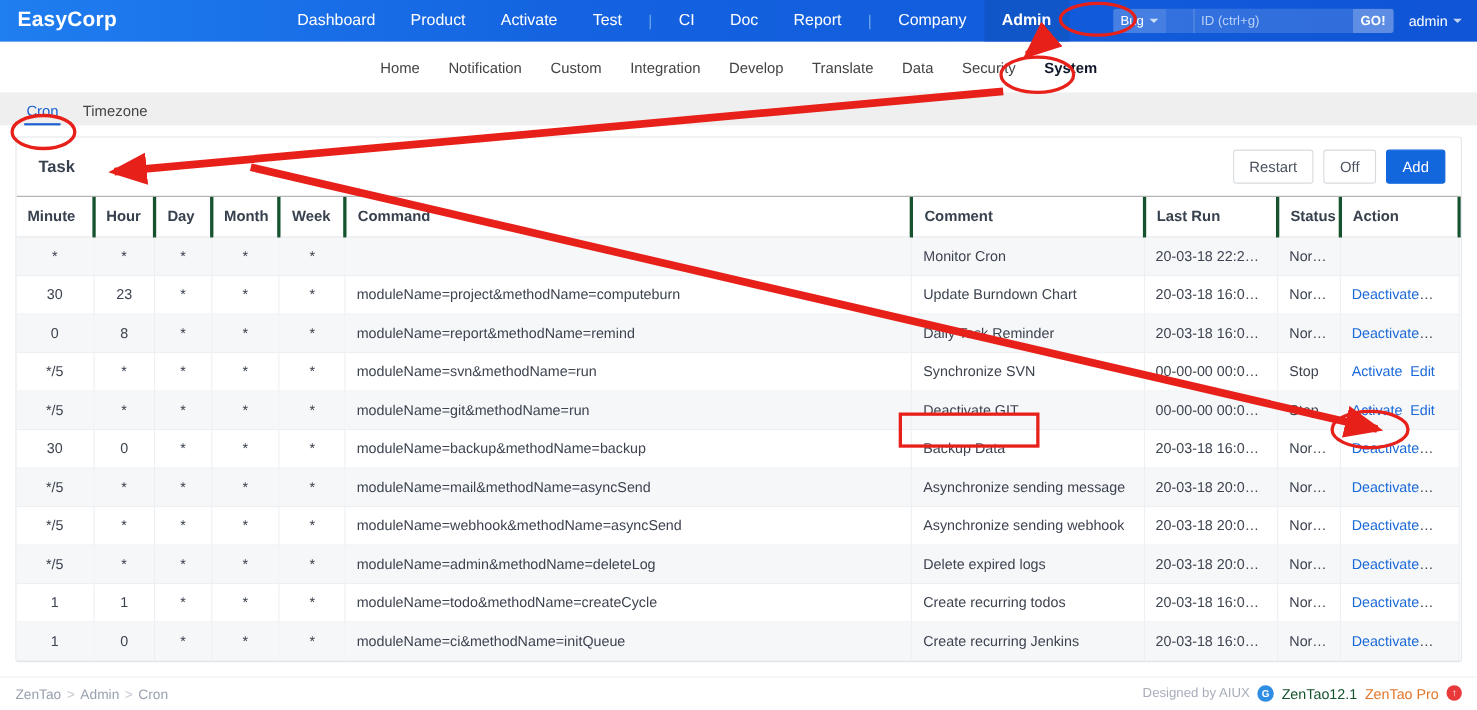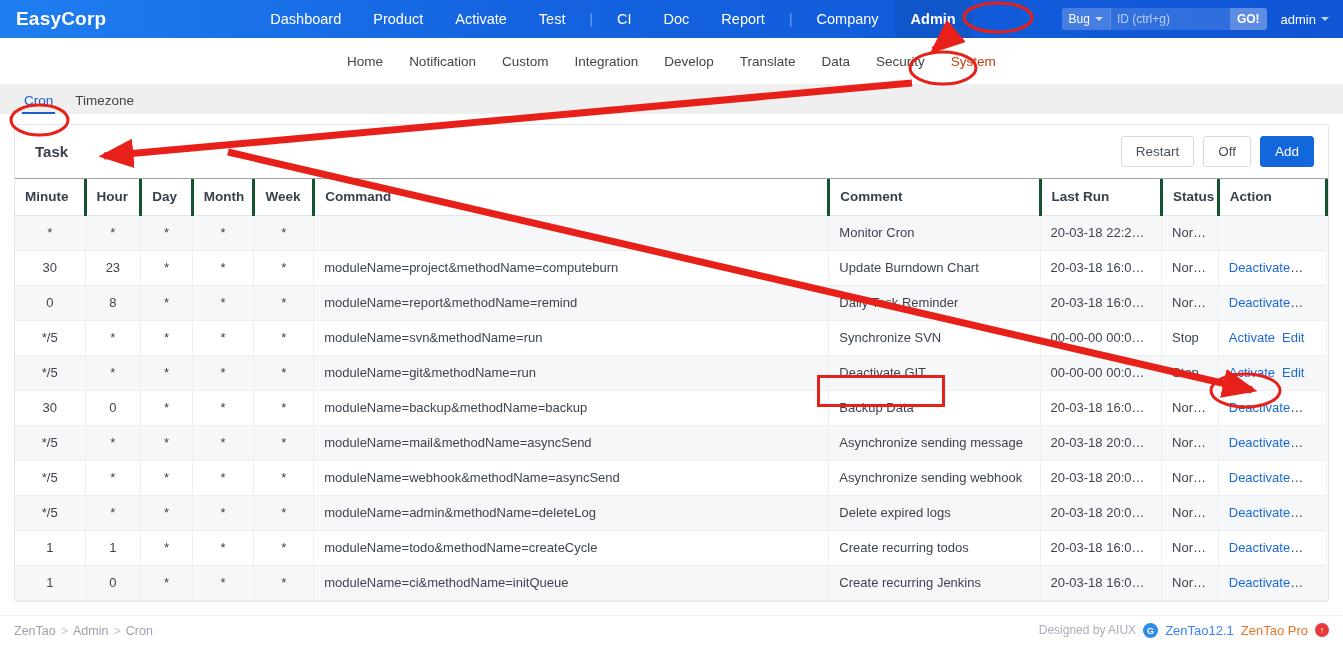--- a/index.html
+++ b/index.html
@@ -30,20 +30,21 @@
   .tn-item.active { background: #1156c9; font-weight: bold; }
   .tn-sep { color: #6ea5ef; padding: 0 8px; font-size: 14px; }
   .topnav-right {
     margin-left: auto; display: flex; align-items: center;
     padding-right: 10px; gap: 0;
   }
   .searchbox {
     display: flex; align-items: flex-end; height: 22px;
     border-radius: 3px; overflow: hidden; margin-right: 14px;
     background: rgba(255,255,255,.14);
+    gap: 25px;
   }
   .sb-type {
     display: flex; align-items: center; gap: 5px;
     color: #fff; font-size: 12px; padding: 0 7px; height: 22px;
     background: rgba(255,255,255,.10);
   }
   .caret-d {
     width: 0; height: 0; border-left: 4px solid transparent;
     border-right: 4px solid transparent; border-top: 4px solid rgba(255,255,255,.75);
   }
@@ -69,21 +70,21 @@
   
   .subnav {
     height: 46px; background: #fff; display: flex;
     align-items: center; justify-content: center; gap: 0;
     position: relative; z-index: 2;
   }
   .sn-item {
     font-size: 13.5px; color: #444; padding: 0 13px;
     white-space: nowrap;
   }
-  .sn-item.active { color: #c2410c; font-weight: normal; }
+  .sn-item.active { color: #0f172a; font-weight: bold; }
 
   
   .tabstrip {
     height: 30px; background: #efefef; display: flex;
     align-items: flex-end; padding-left: 14px; gap: 2px;
     position: relative; z-index: 2;
   }
   .tab {
     font-size: 13.5px; color: #444; padding: 0 10px 6px 10px;
     position: relative;
@@ -144,21 +145,21 @@
     border-top: 1px solid #f0f1f3;
   }
   .crumb-sep { color: #c3c8d2; padding: 0 5px; }
   .footer-right { margin-left: auto; display: flex; align-items: flex-start; gap: 7px; }
   .designed { color: #a7aeba; font-size: 12px; }
   .zt-logo {
     width: 15px; height: 15px; border-radius: 50%;
     background: #2f8de4; color: #fff; font-size: 9px; font-weight: bold;
     display: flex; align-items: center; justify-content: center;
   }
-  .zt-ver { color: #3b82f6; font-size: 13px; }
+  .zt-ver { color: #14532d; font-size: 13px; }
   .zt-pro { color: #e2762b; font-size: 13px; }
   .pro-badge {
     width: 14px; height: 14px; border-radius: 50%; background: #e8393b;
     color: #fff; font-size: 9px; display: flex;
     align-items: center; justify-content: center;
   }
 
   
   .annot { position: absolute; left: 0; top: 0; width: 1343px; height: 645px;
            pointer-events: none; z-index: 50; }

